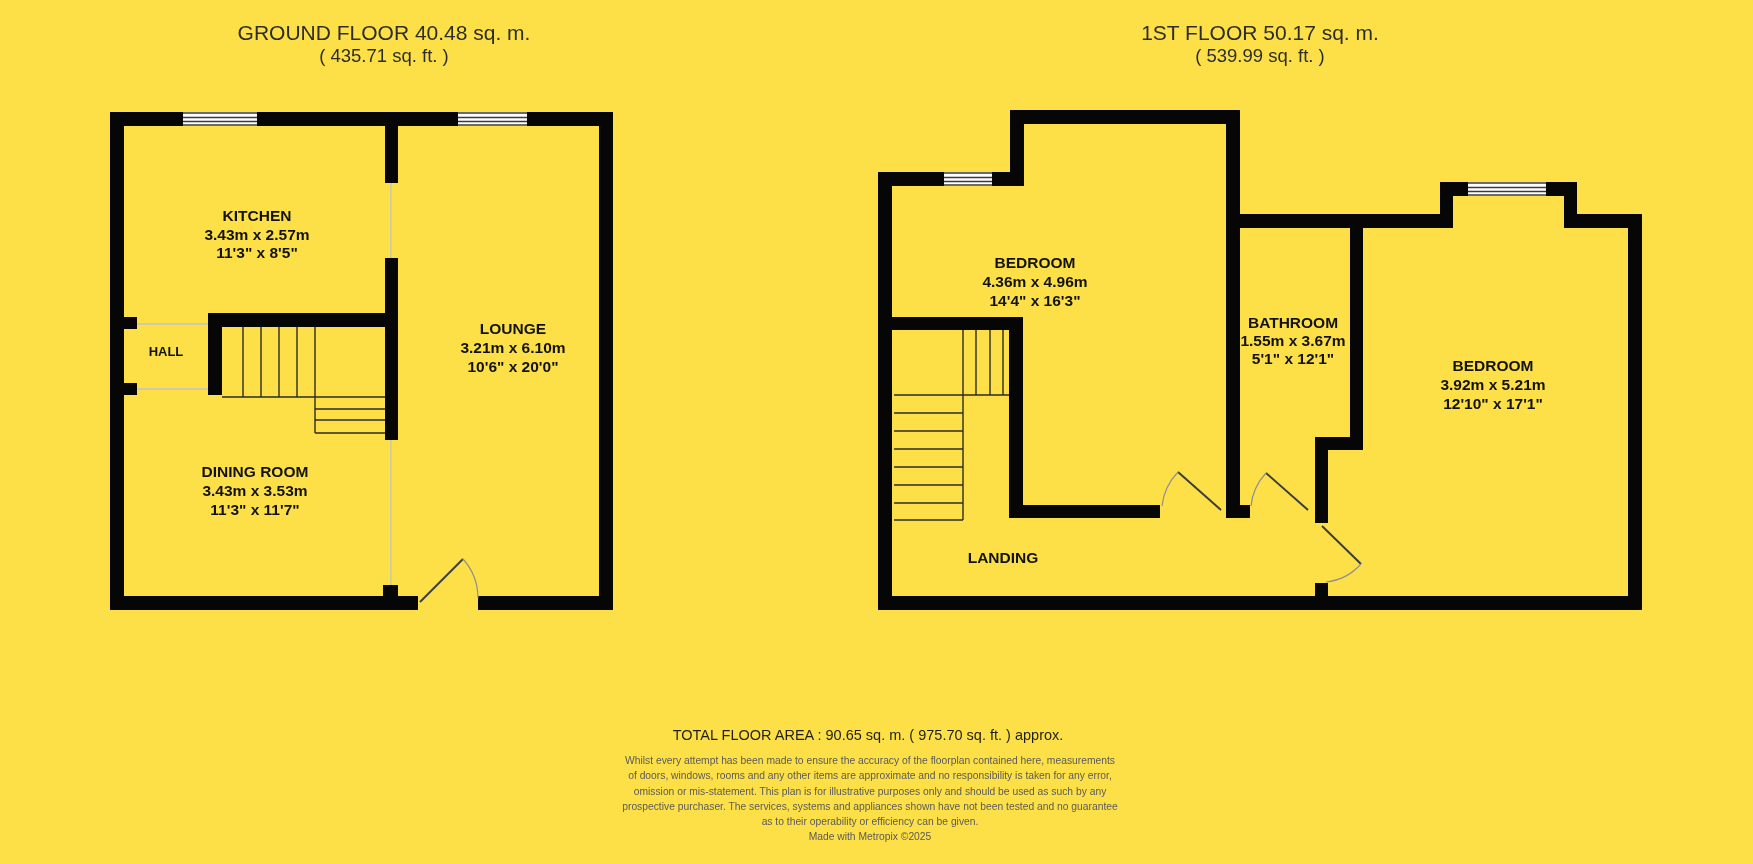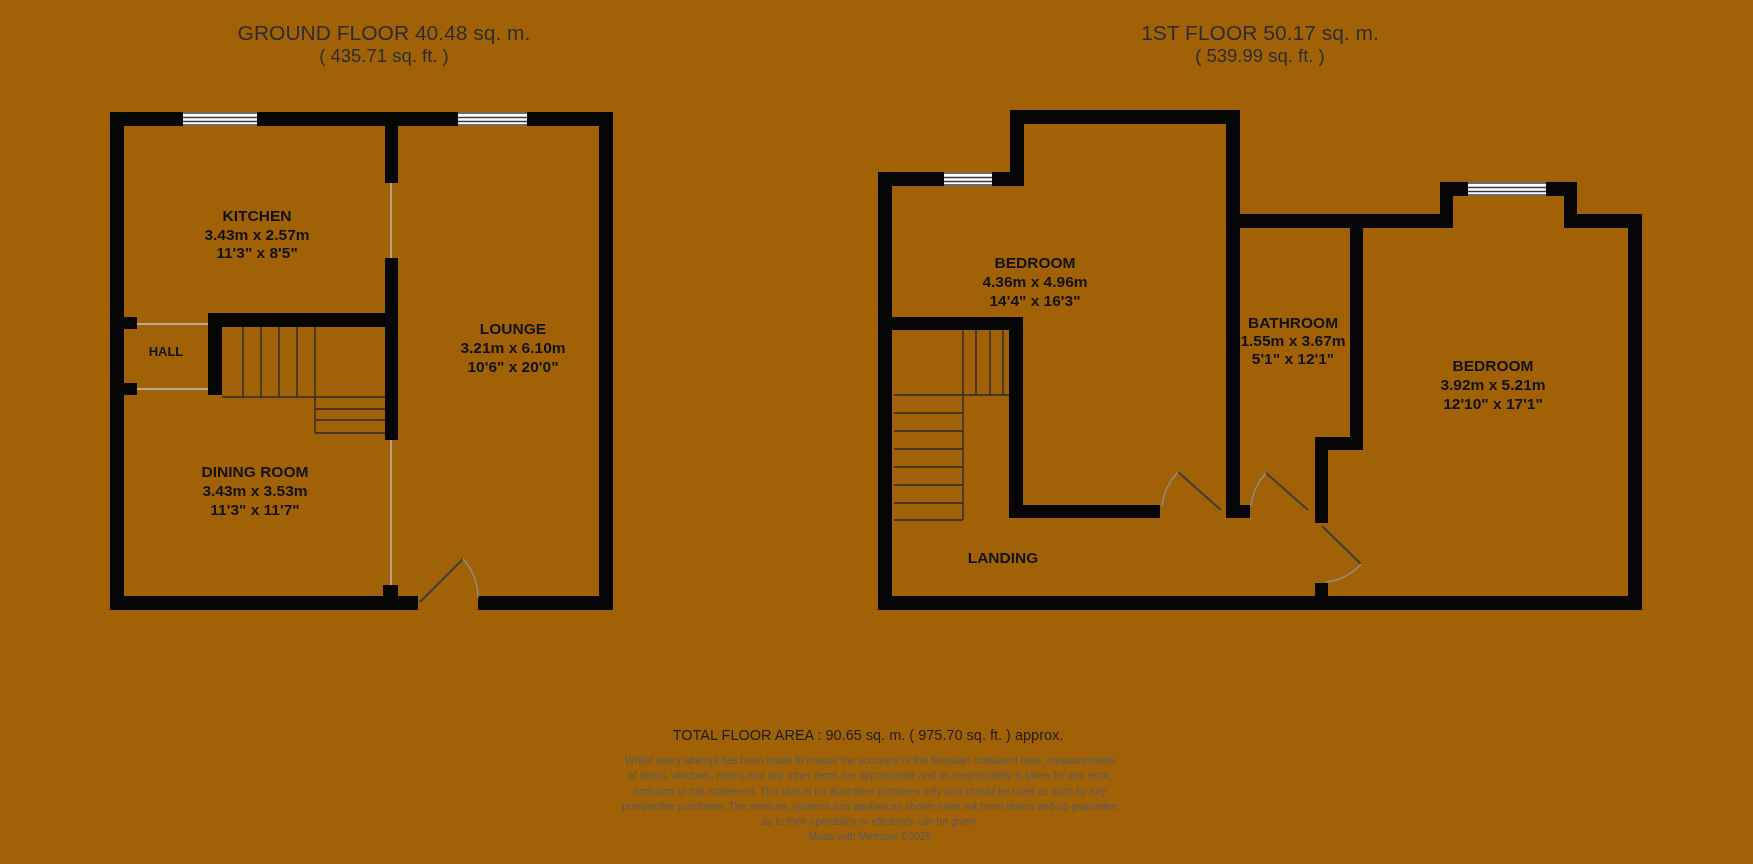--- a/index.html
+++ b/index.html
@@ -1,20 +1,20 @@
 <!DOCTYPE html>
 <html><head>
 <meta charset="utf-8">
 <style>
   html, body { margin: 0; padding: 0; background: #ffffff; }
   #stage {
     position: relative;
     width: 1753px;
     height: 864px;
-    background: #a16207;
+    background: #fde047;
     font-family: "Liberation Sans", sans-serif;
     overflow: hidden;
   }
   svg { position: absolute; left: 0; top: 0; }
 
   .wall   { fill: #060606; stroke: none; }
   .thin   { stroke: #c3c3c3; stroke-width: 1.3; }
   .tread  { stroke: #2b2b2b; stroke-width: 1.4; fill: none; }
   .leaf   { stroke: #3d3d3d; stroke-width: 2; fill: none; }
   .arc    { stroke: #909090; stroke-width: 1.2; fill: none; }

